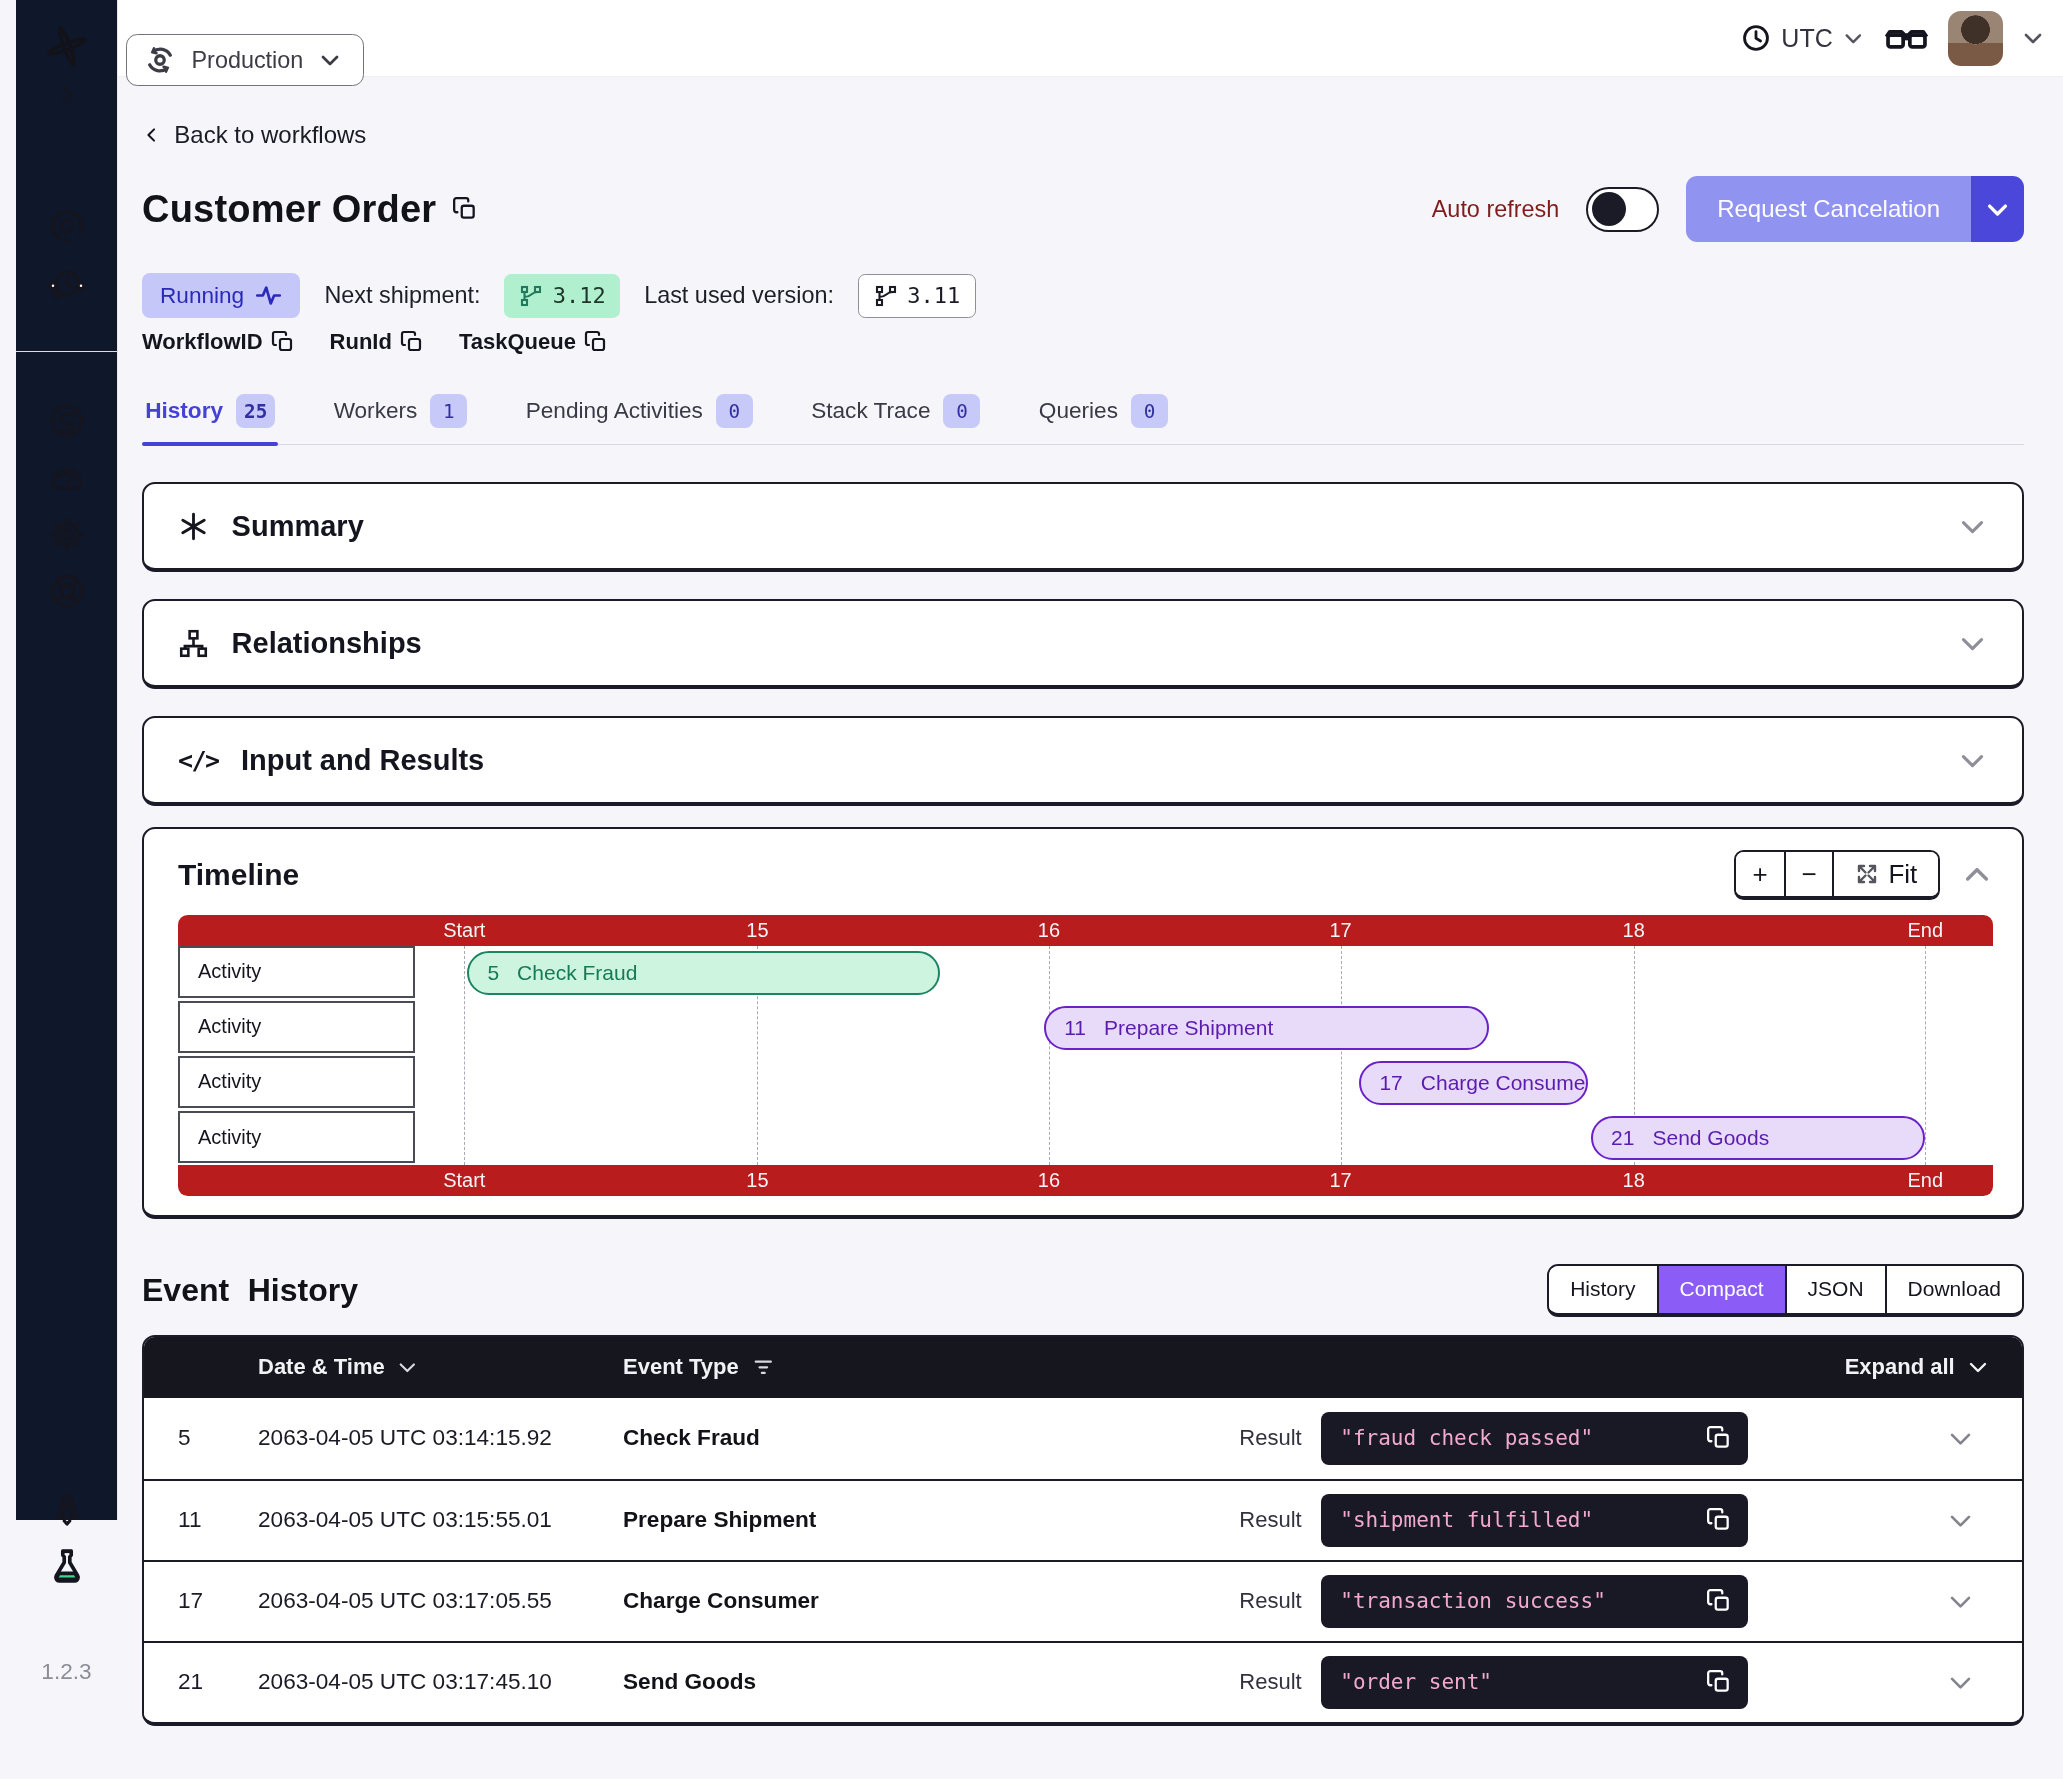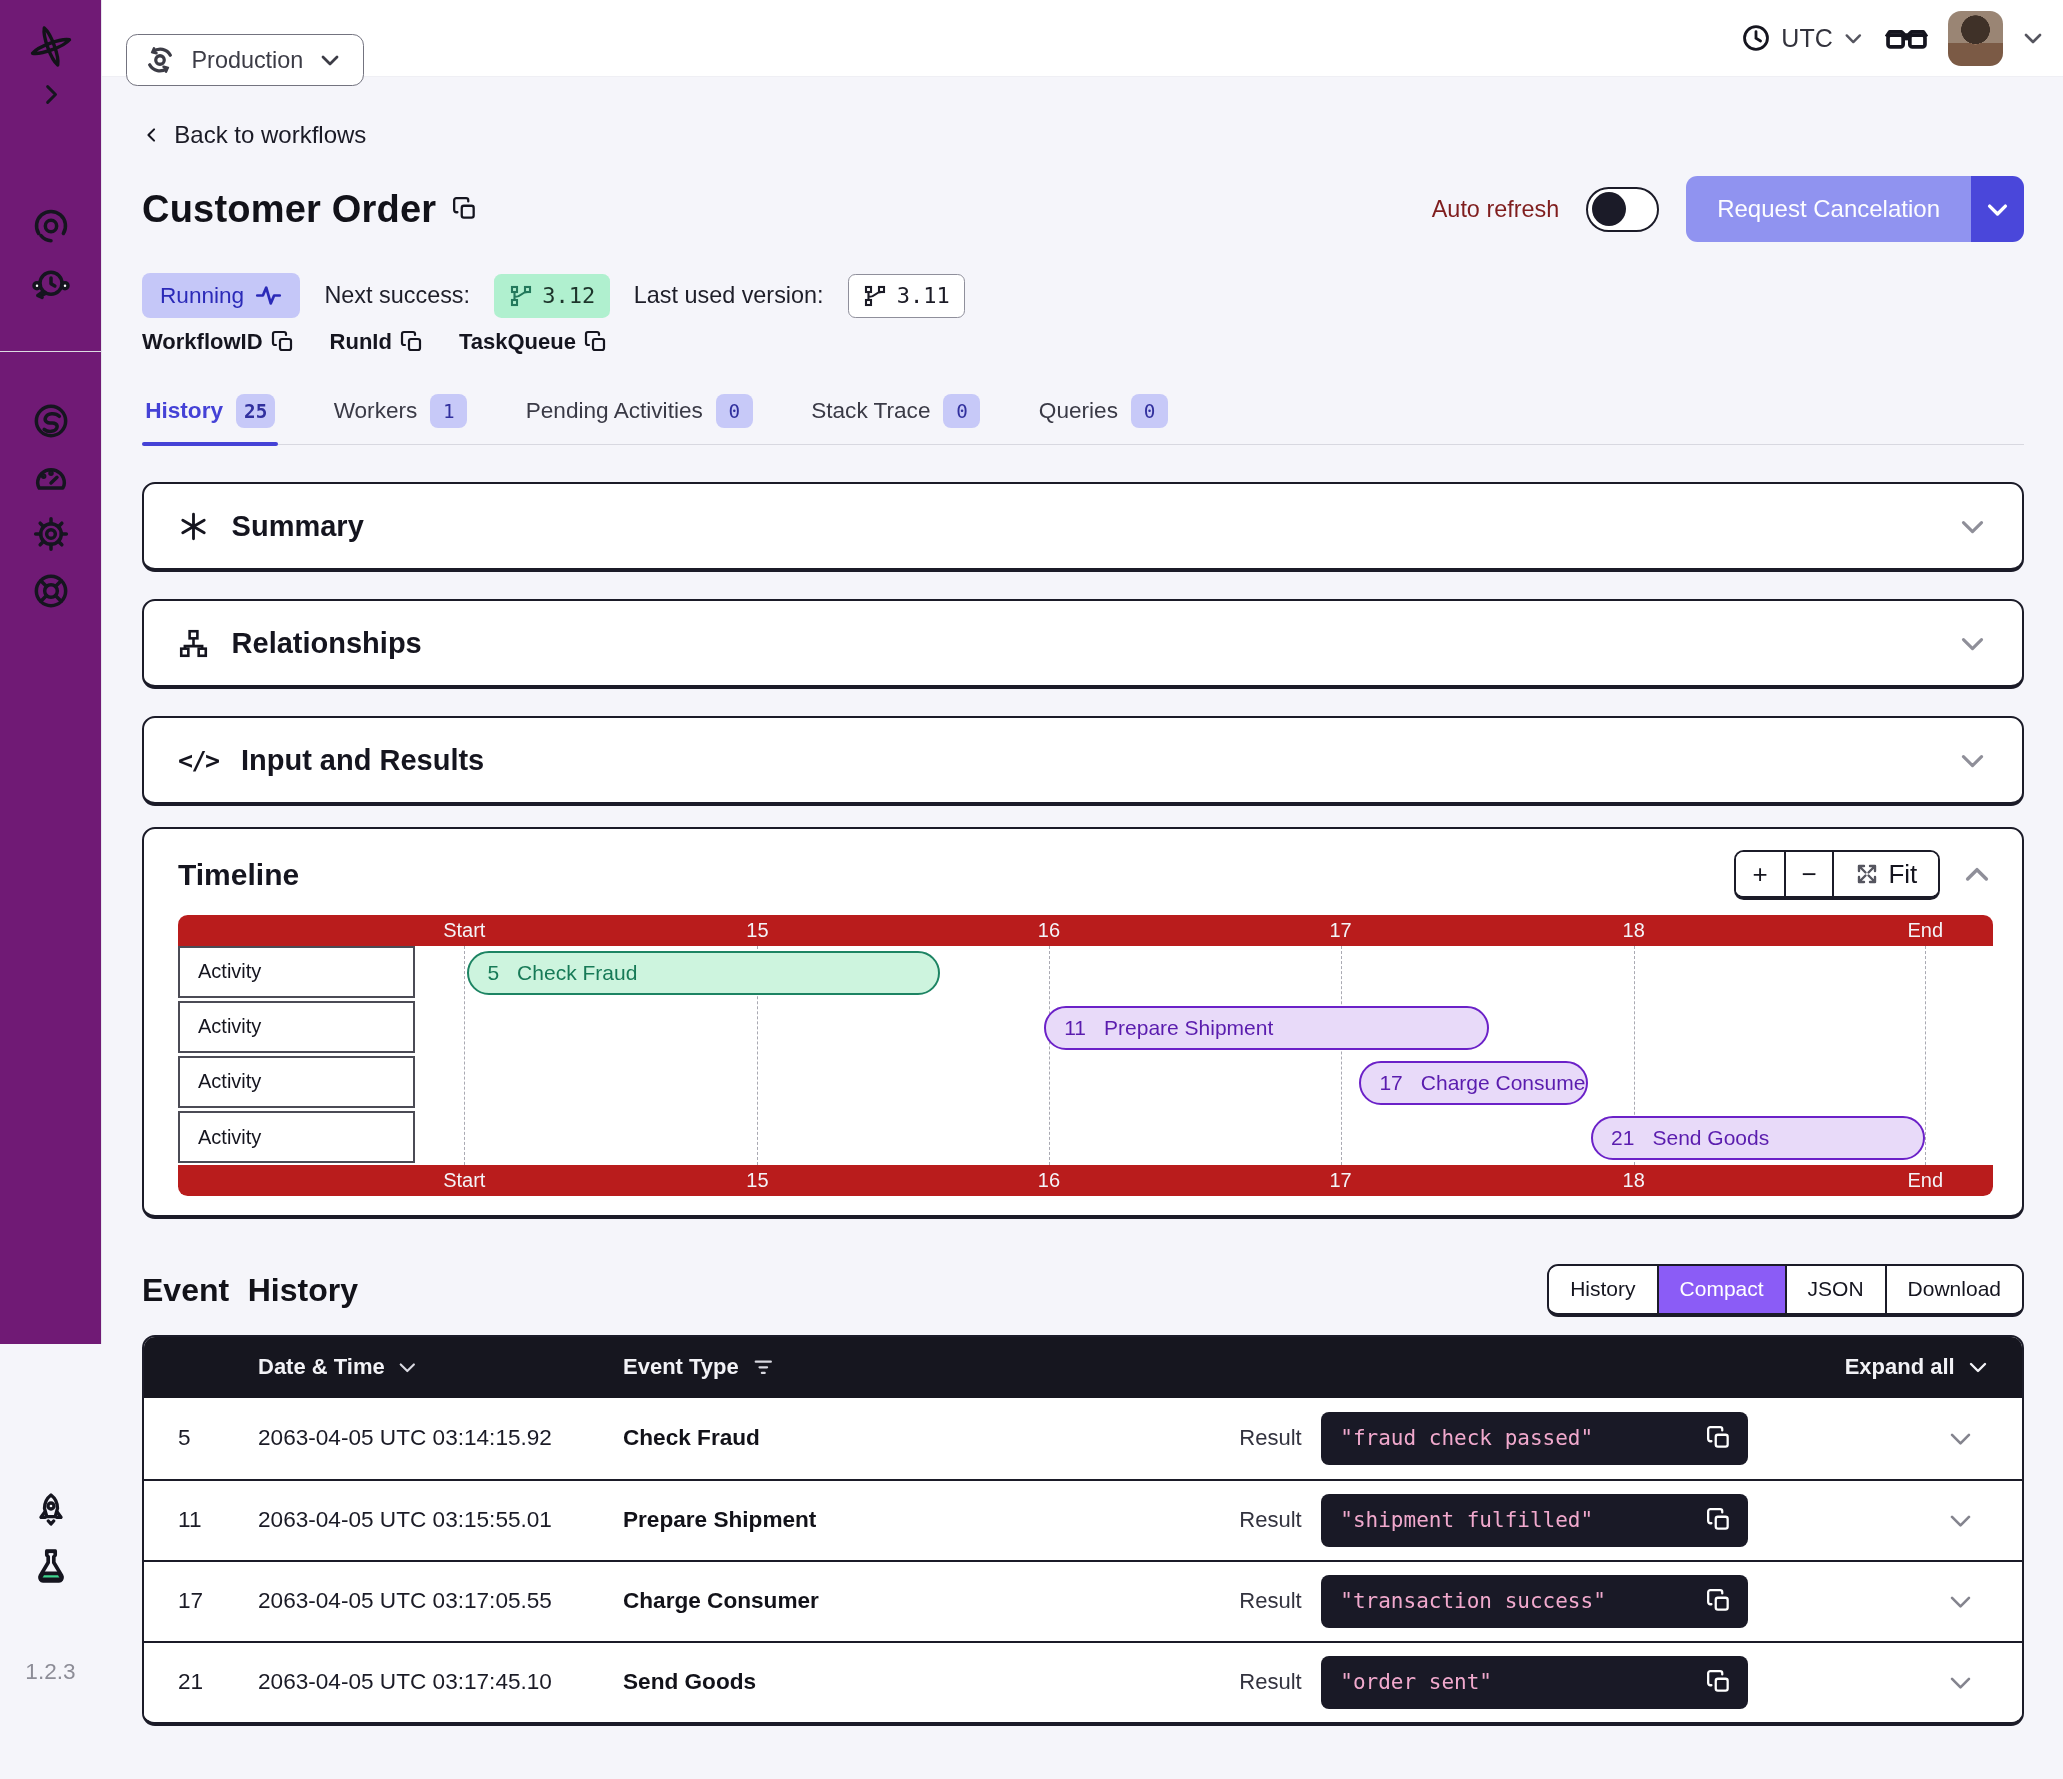--- a/index.html
+++ b/index.html
@@ -5,22 +5,22 @@
   * { margin:0; padding:0; box-sizing:border-box; }
   html,body { width:2064px; height:1780px; }
   body {
     font-family:"Liberation Sans", sans-serif;
     background:#f5f5fa; color:#15151f; overflow:hidden; position:relative;
   }
   svg { display:block; }
 
   
   .sidebar {
-    position:absolute; left:0; top:0; width:102px; height:1344px;
-    background:#701a75; border-right:1.6px solid #e6e6ec; z-index:5;
+    position:absolute; left:16px; top:0; width:102px; height:1520px;
+    background:#0f172a; border-right:1.6px solid #e6e6ec; z-index:5;
   }
   .sb-item { position:absolute; left:50%; transform:translateX(-50%); color:#15151f; cursor:pointer; }
   .sb-divider { position:absolute; left:0; top:351px; width:102px; height:0; border-top:1.6px solid #dcdce2; }
   .sb-version { position:absolute; left:50%; transform:translateX(-50%); top:1659px; font-size:22.6px; color:#8d8d97; }
 
   
   .topbar {
     position:absolute; left:102px; top:0; width:1961px; height:77px;
     background:#ffffff; display:flex; align-items:center; border-bottom:0.8px solid #efeff4;
   }
@@ -294,21 +294,21 @@
     </div>
   </div>
 
   <div class="status-row">
     <span class="badge-running">
       <span>Running</span>
       <svg width="27" height="27" viewBox="0 0 24 24" fill="none" stroke="#2b2ab8" stroke-width="2.4" stroke-linecap="round" stroke-linejoin="round">
           <polyline points="2,12 7,12 10,5 14,19 17,12 22,12"></polyline>
         </svg>
     </span>
-    <span class="lbl">Next success:</span>
+    <span class="lbl">Next shipment:</span>
     <span class="badge-version green">
       <svg width="24" height="24" viewBox="0 0 24 24" fill="none" stroke="currentColor" stroke-width="2.1">
           <rect x="3" y="16" width="5" height="5"></rect>
           <rect x="3" y="3" width="5" height="5"></rect>
           <rect x="16" y="3" width="5" height="5"></rect>
           <path d="M5.5 8v8M5.5 13c7.5 0 6-5 13-5"></path>
         </svg>
       <span>3.12</span>
     </span>
     <span class="lbl">Last used version:</span>

